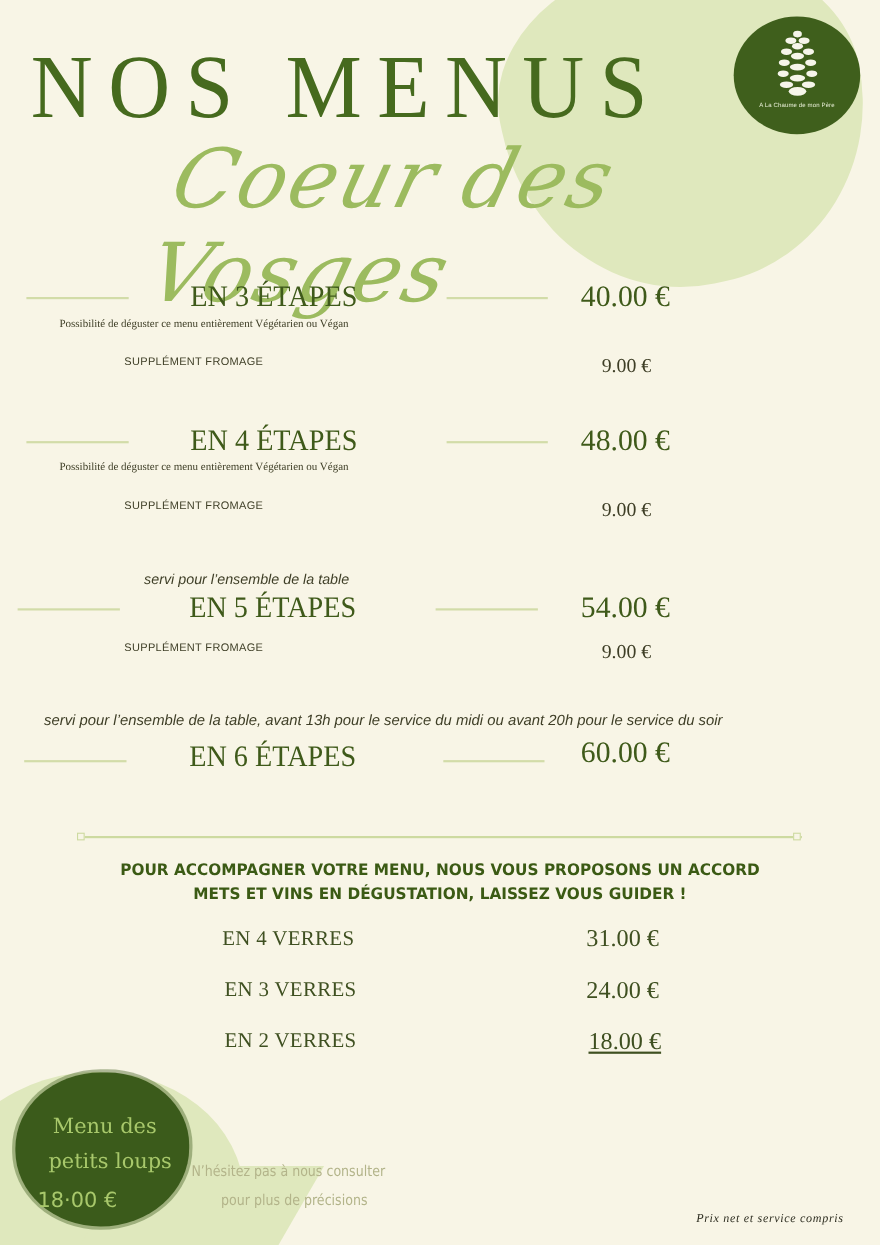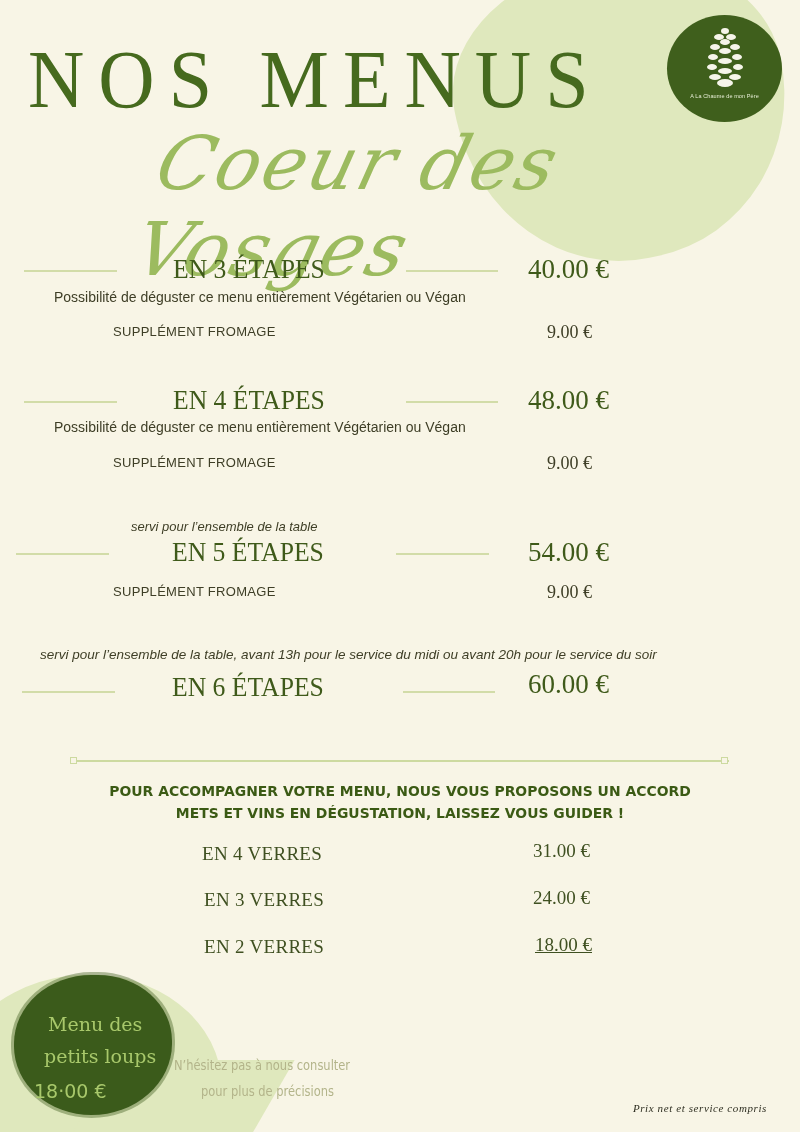--- a/index.html
+++ b/index.html
@@ -83,37 +83,37 @@
   .menu-price {
     position: absolute;
     font-family: "Liberation Serif", serif;
     font-size: 27px;
     color: #3f5a1a;
     white-space: nowrap;
     text-align: right;
   }
   .note {
     position: absolute;
-    font-family: Liberation Sans, sans-serif;
-    font-size: 14px;
+    font-family: Liberation Serif, serif;
+    font-size: 10px;
     color: #3e3e26;
     white-space: nowrap;
   }
   .note-small {
     position: absolute;
     font-family: "Liberation Sans", sans-serif;
     font-size: 13px;
     color: #3e3e26;
     white-space: nowrap;
     font-style: italic;
   }
   .supp-label {
     position: absolute;
     font-family: "Liberation Sans", sans-serif;
-    font-size: 13px;
+    font-size: 10px;
     color: #3e3e26;
     letter-spacing: 0.3px;
     white-space: nowrap;
   }
   .supp-price {
     position: absolute;
     font-family: "Liberation Serif", serif;
     font-size: 18px;
     color: #3e3e26;
     white-space: nowrap;
@@ -145,21 +145,21 @@
     position: absolute;
     font-family: "Liberation Serif", serif;
     font-size: 19px;
     color: #3f5021;
     letter-spacing: 0.3px;
     white-space: nowrap;
   }
   .wine-price {
     position: absolute;
     font-family: "Liberation Serif", serif;
-    font-size: 19px;
+    font-size: 22px;
     color: #3f5021;
     white-space: nowrap;
   }
   .kids-badge {
     position: absolute;
     left: 14px; top: 975px;
     width: 158px; height: 140px;
     border-radius: 50% 48% 52% 50%;
     background: #3b5b1b;
     box-shadow: 0 0 0 3px rgba(59,91,27,0.4);

